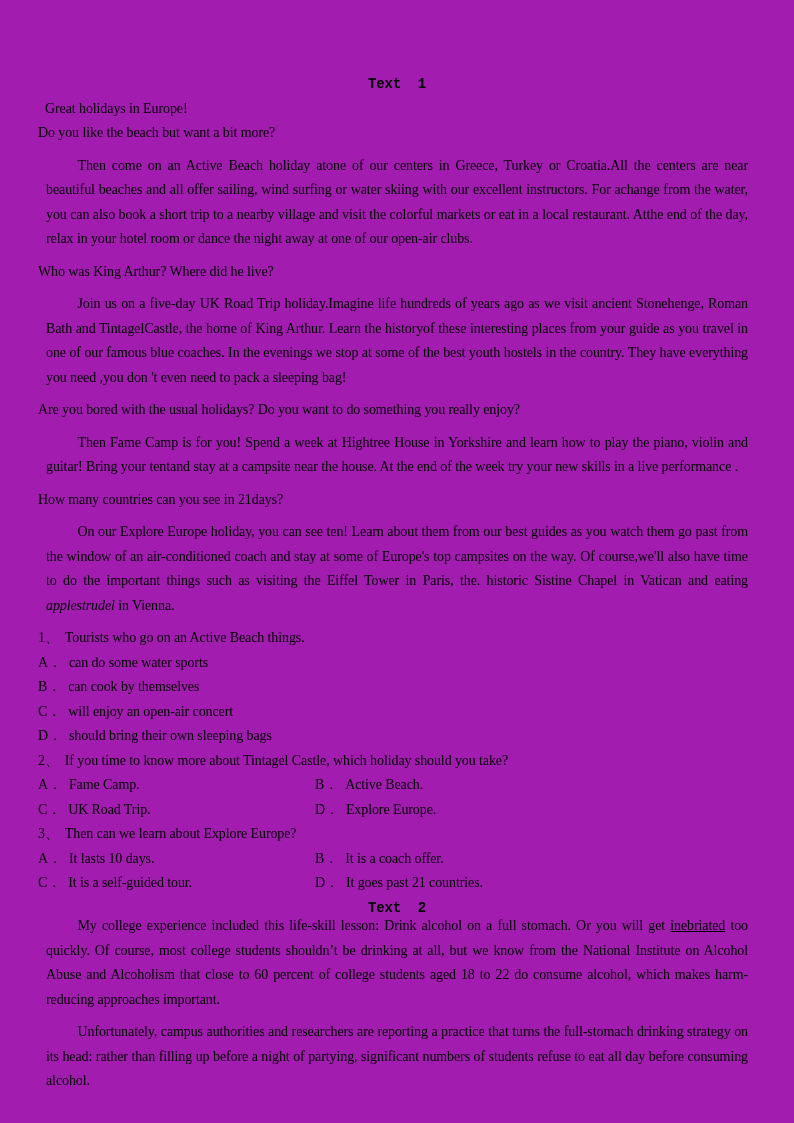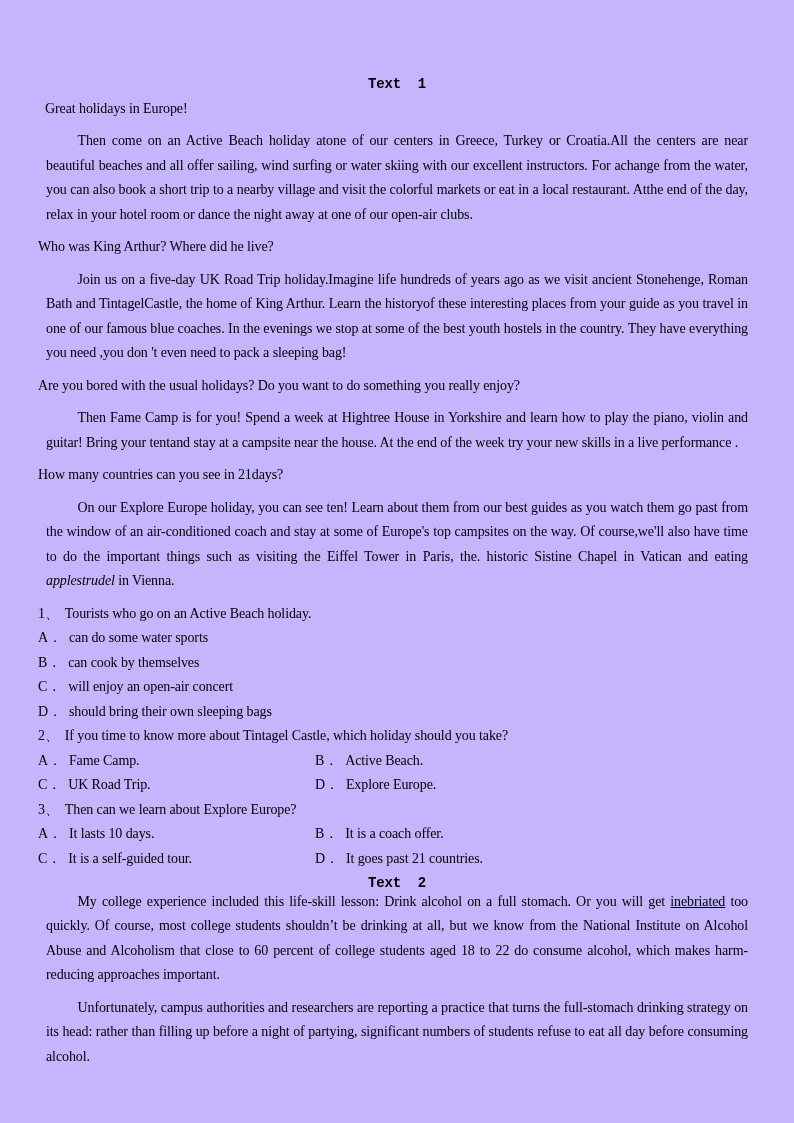--- a/index.html
+++ b/index.html
@@ -3,21 +3,21 @@
 <meta charset="utf-8">
 <style>
   html, body { margin: 0; padding: 0; background: #ffffff; }
   .page {
     position: relative;
     width: 794px;
     height: 1123px;
     margin: 0 auto;
     box-sizing: border-box;
     padding: 72px 38px 0 38px;
-    background: #c4b5fd;
+    background: #a21caf;
     font-family: "Liberation Serif", serif;
     font-size: 14px;
     letter-spacing: -0.1px;
     line-height: 24.5px;
     color: #000000;
     overflow: hidden;
   }
   .section-title {
     text-align: center;
     font-family: "Liberation Mono", "DejaVu Sans Mono", monospace;
@@ -41,37 +41,38 @@
 </style>
 </head>
 <body>
 
 <div class="page">
 
   <div class="section-title">Text  1</div>
 
   <div class="line heading-line">Great holidays in Europe!</div>
 
+  <div class="line">Do you like the beach but want a bit more?</div>
 
   <p class="para">Then come on an Active Beach holiday atone of our centers in Greece, Turkey or Croatia.All the centers are near beautiful beaches and all offer sailing, wind surfing or water skiing with our excellent instructors. For achange from the water, you can also book a short trip to a nearby village and visit the colorful markets or eat in a local restaurant. Atthe end of the day, relax in your hotel room or dance the night away at one of our open-air clubs.</p>
 
   <div class="line">Who was King Arthur? Where did he live?</div>
 
   <p class="para">Join us on a five-day UK Road Trip holiday.Imagine life hundreds of years ago as we visit ancient Stonehenge, Roman Bath and TintagelCastle, the home of King Arthur. Learn the historyof these interesting places from your guide as you travel in one of our famous blue coaches. In the evenings we stop at some of the best youth hostels in the country. They have everything you need ,you don 't even need to pack a sleeping bag!</p>
 
   <div class="line">Are you bored with the usual holidays? Do you want to do something you really enjoy?</div>
 
   <p class="para">Then Fame Camp is for you! Spend a week at Hightree House in Yorkshire and learn how to play the piano, violin and guitar! Bring your tentand stay at a campsite near the house. At the end of the week try your new skills in a live performance .</p>
 
   <div class="line">How many countries can you see in 21days?</div>
 
   <p class="para"><span>On our Explore Europe holiday, you can see ten! Learn about them from our best guides as you watch them go past from the window of an air-conditioned coach and stay at some of  Europe's top campsites on the way. Of course,we'll also have time to do the important things such as visiting the Eiffel Tower in Paris, the. historic Sistine Chapel in Vatican and eating </span><span class="i">applestrudel</span><span> in Vienna.</span></p>
 
 
-  <div class="question-stem"><span class="q-num">1、</span><span>Tourists who go on an Active Beach holiday.</span></div>
+  <div class="question-stem"><span class="q-num">1、</span><span>Tourists who go on an Active Beach things.</span></div>
 
   <div class="option-row">
     <span class="opt-label">A．</span>
       <span class="opt-text">can do some water sports</span>
   </div>
   <div class="option-row">
     <span class="opt-label">B．</span>
       <span class="opt-text">can cook by themselves</span>
   </div>
   <div class="option-row">

